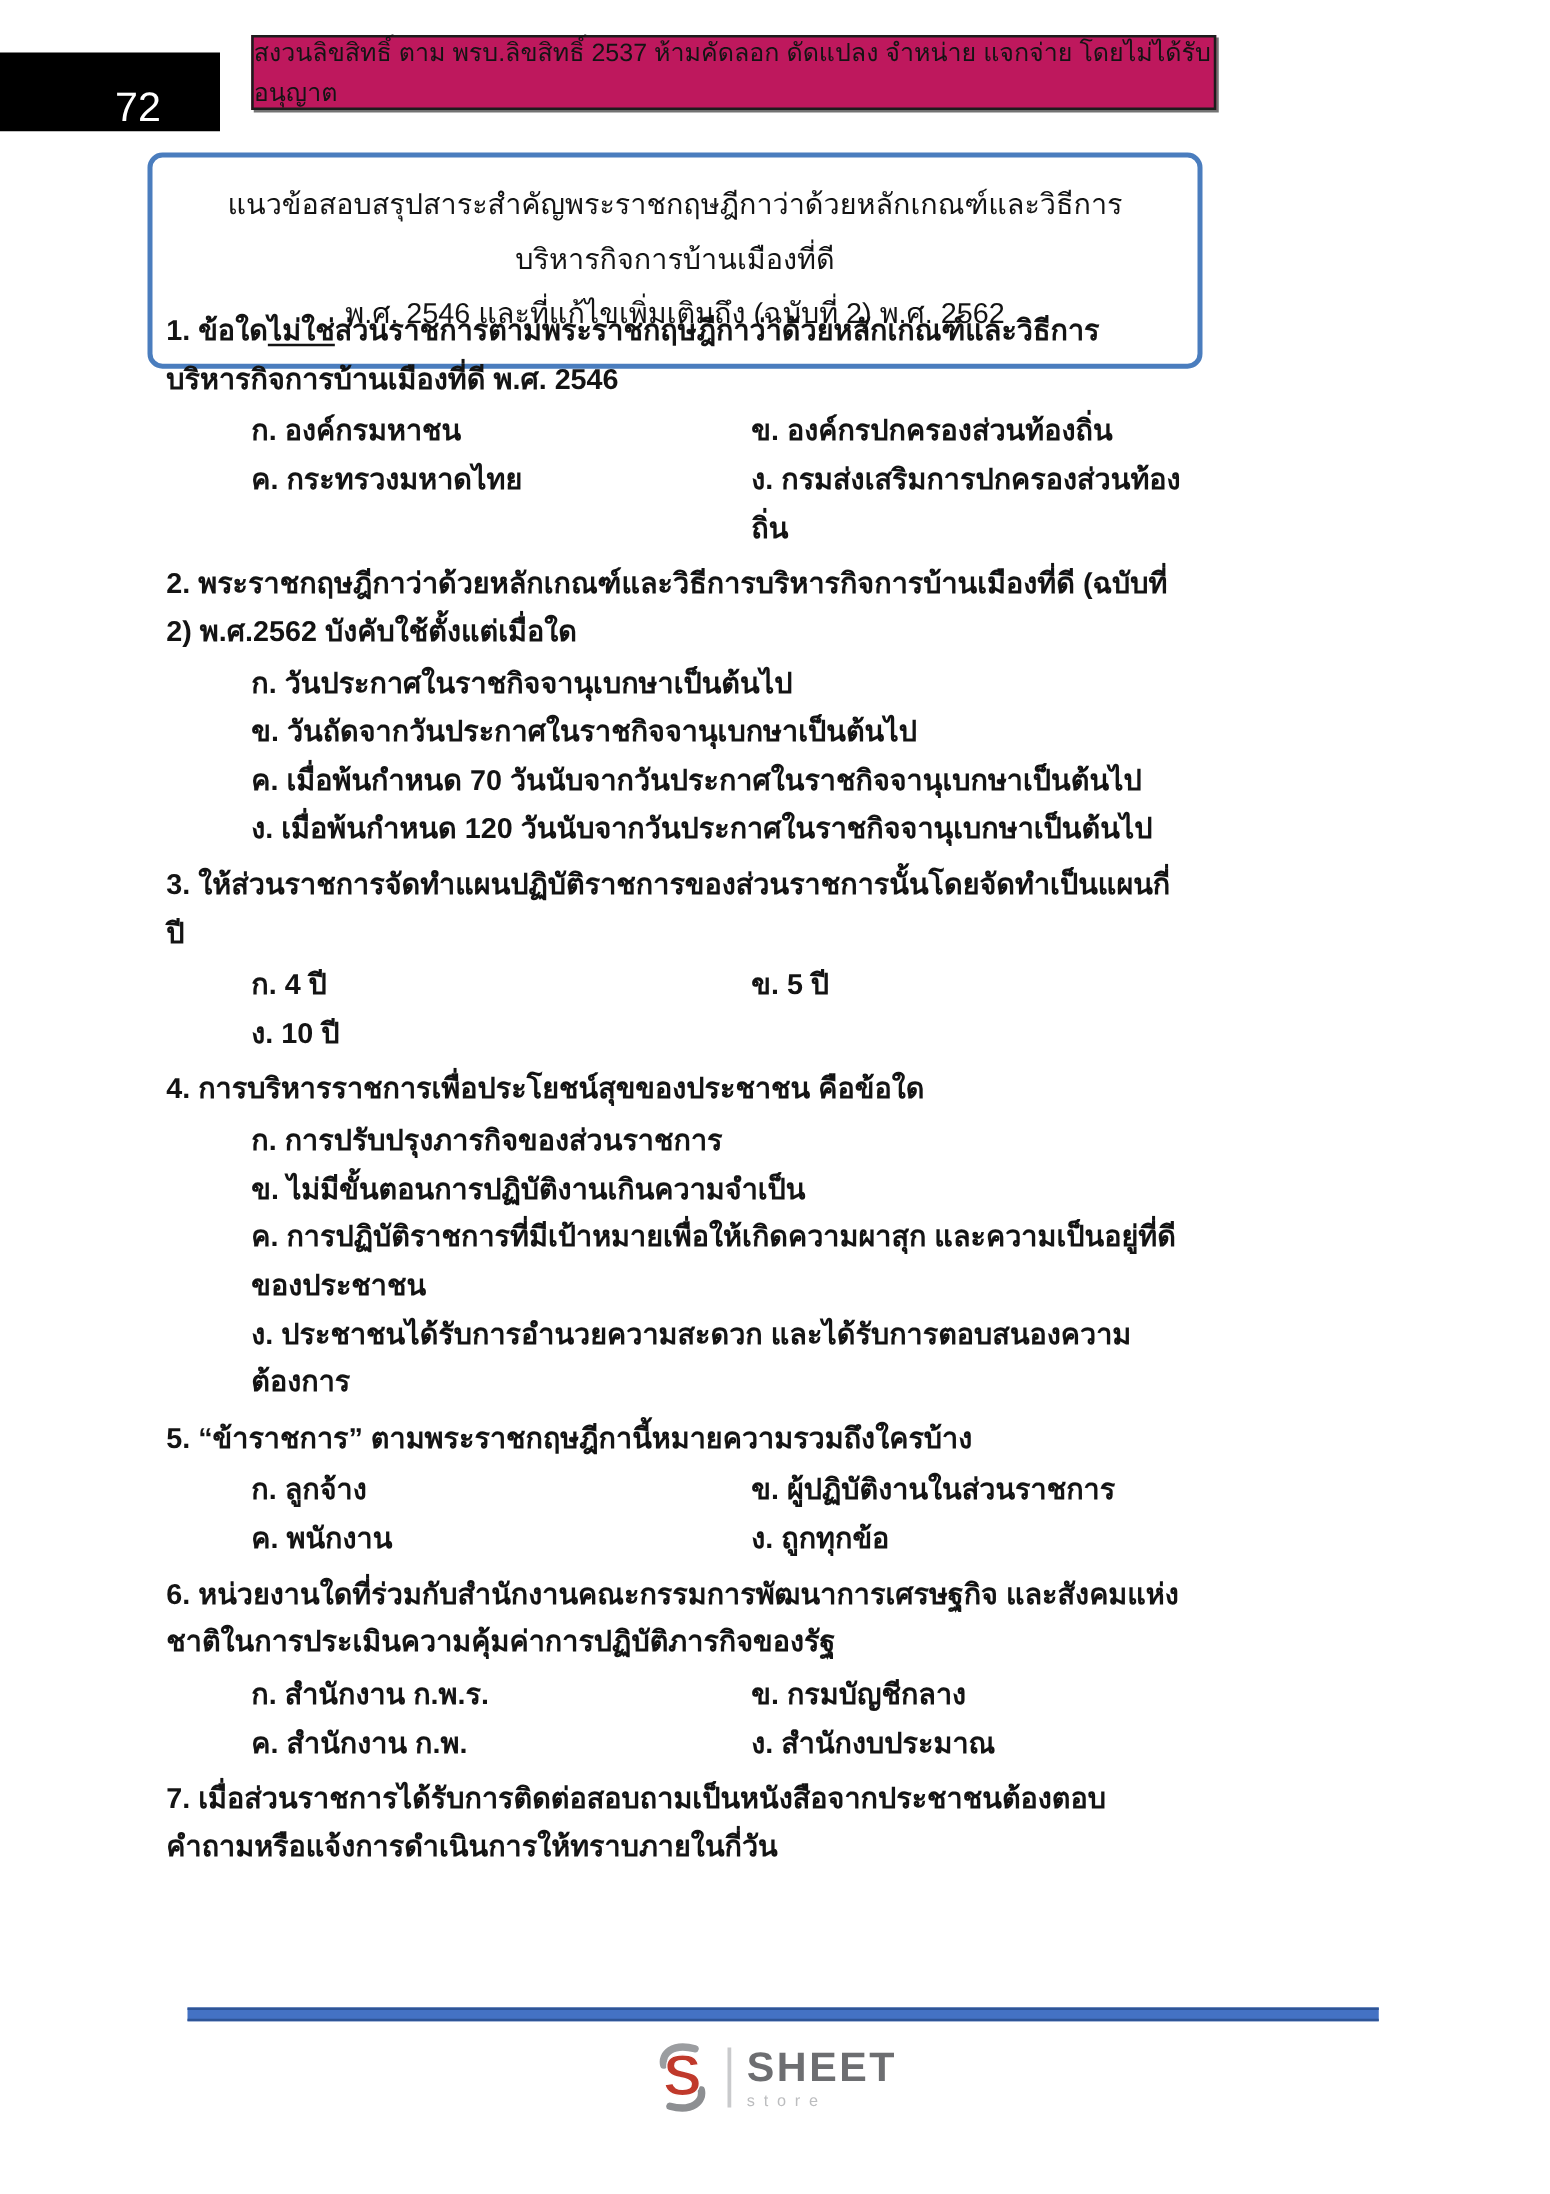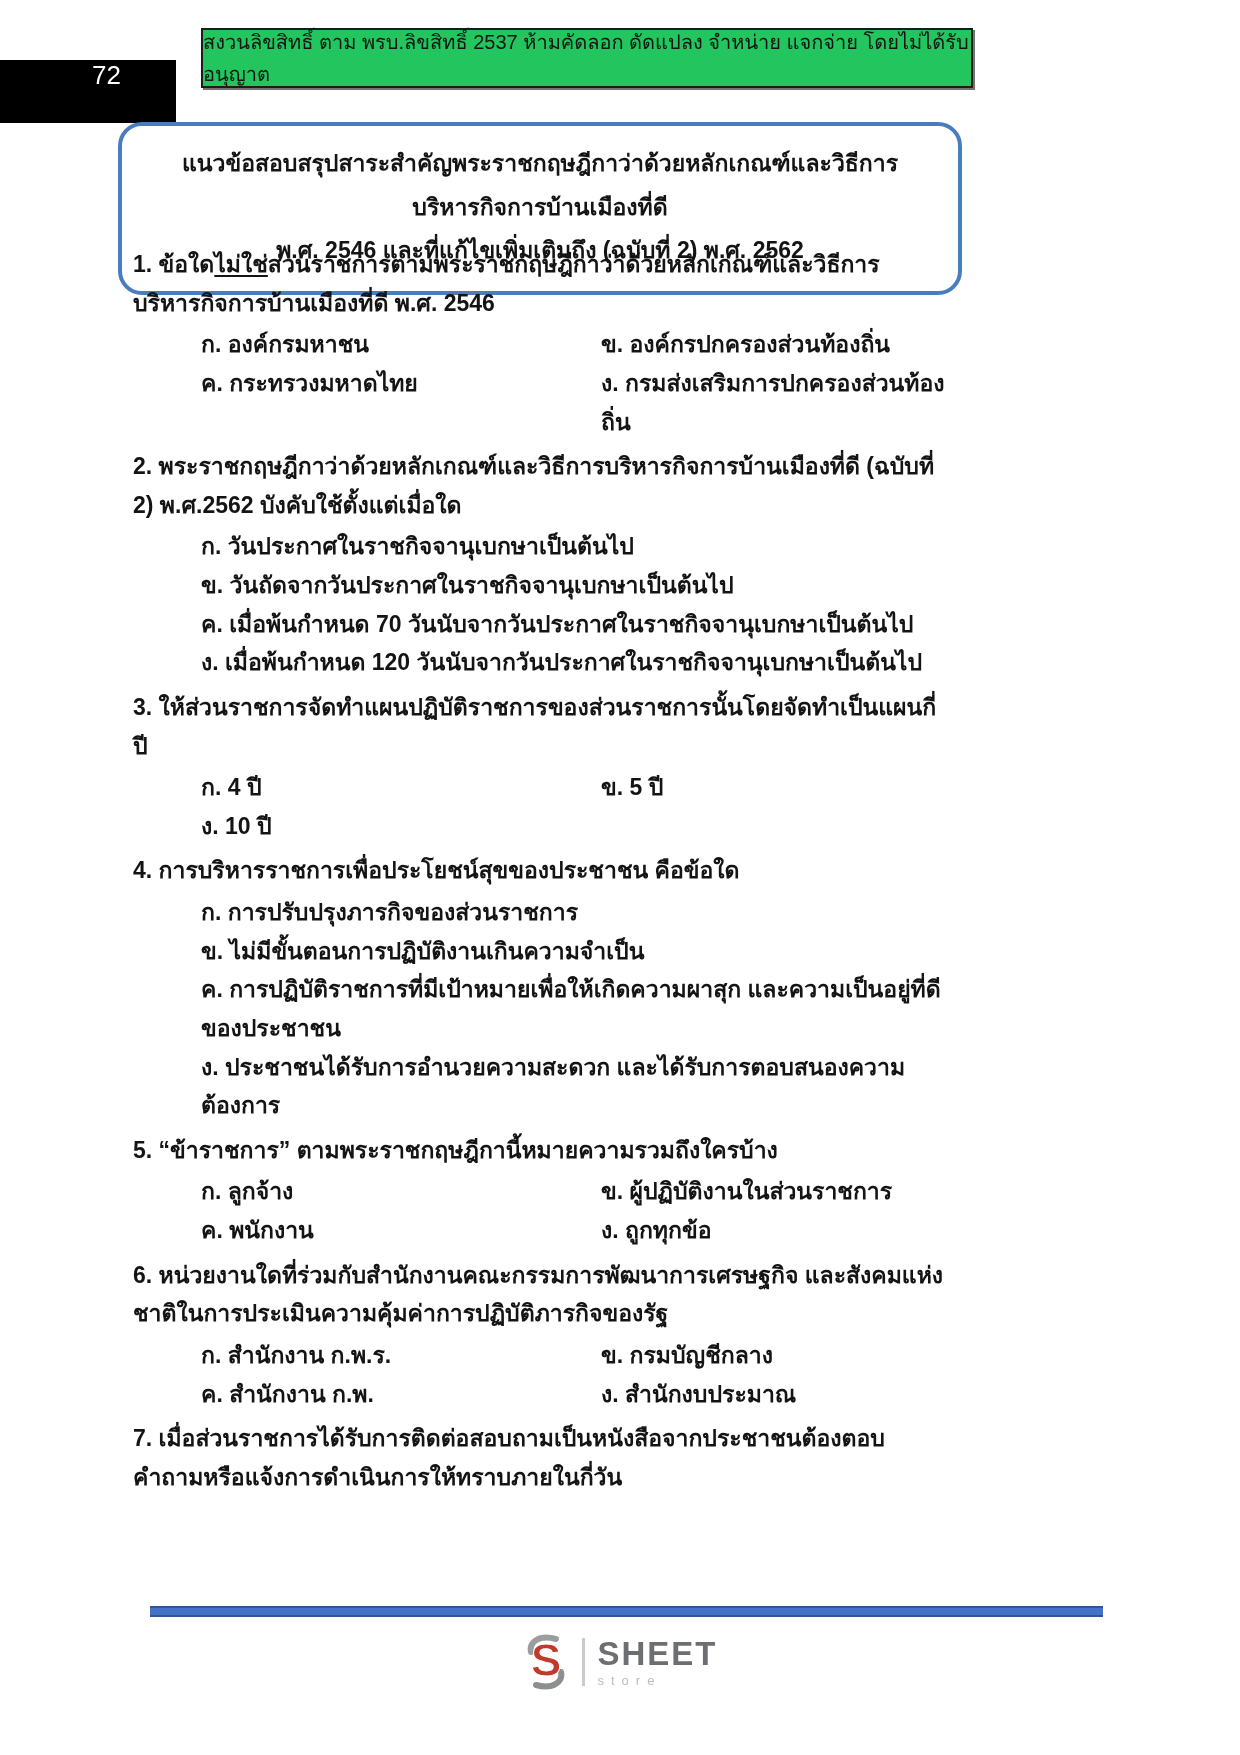--- a/index.html
+++ b/index.html
@@ -2,36 +2,36 @@
 <html><head>
 <meta charset="utf-8">
 <style>
   html,body{margin:0;padding:0;background:#ffffff;}
   .page{
     position:relative;width:1240px;height:1755px;background:#ffffff;
     font-family:"Liberation Sans", sans-serif;color:#141414;overflow:hidden;
   }
   
   .pagenum-box{
-    position:absolute;left:0;top:60px;width:176px;height:63px;background:#000;
-    color:#fff;display:flex;align-items:flex-start;font-size:26px;
+    position:absolute;left:0;top:42px;width:176px;height:63px;background:#000;
+    color:#fff;display:flex;align-items:flex-end;font-size:33px;
   }
   .pagenum-box span{margin-left:92px;}
   
   .copyright-box{
     position:absolute;left:201px;top:28px;width:768px;height:56px;
     border:2px solid #1c1c1c;box-shadow:2px 2px 0 rgba(40,40,40,.65);
     display:flex;align-items:center;justify-content:center;
-    font-size:20px;background:#22c55e;
+    font-size:20px;background:#be185d;
   }
   
   .title-box{
     position:absolute;left:118px;top:122px;width:844px;box-sizing:border-box;
-    border:4px solid #4a7dbe;border-radius:24px;background:#fff;
-    padding:16px 28px 18px 28px;text-align:center;font-weight:bold;font-size:23px;
+    border:4px solid #4a7dbe;border-radius:12px;background:#fff;
+    padding:16px 28px 18px 28px;text-align:center;font-weight:normal;font-size:23px;
     line-height:1.9;
   }
   
   .content{
     position:absolute;left:133px;top:240px;width:812px;font-size:23px;
   }
   .q-text{font-weight:bold;line-height:1.68;margin-top:5px;}
   .u{text-decoration:underline;text-underline-offset:3px;}
   .choices{font-weight:normal;margin:3px 0 6px 68px;line-height:1.68;}
   .choices.two-col{display:grid;grid-template-columns:400px 1fr;}

